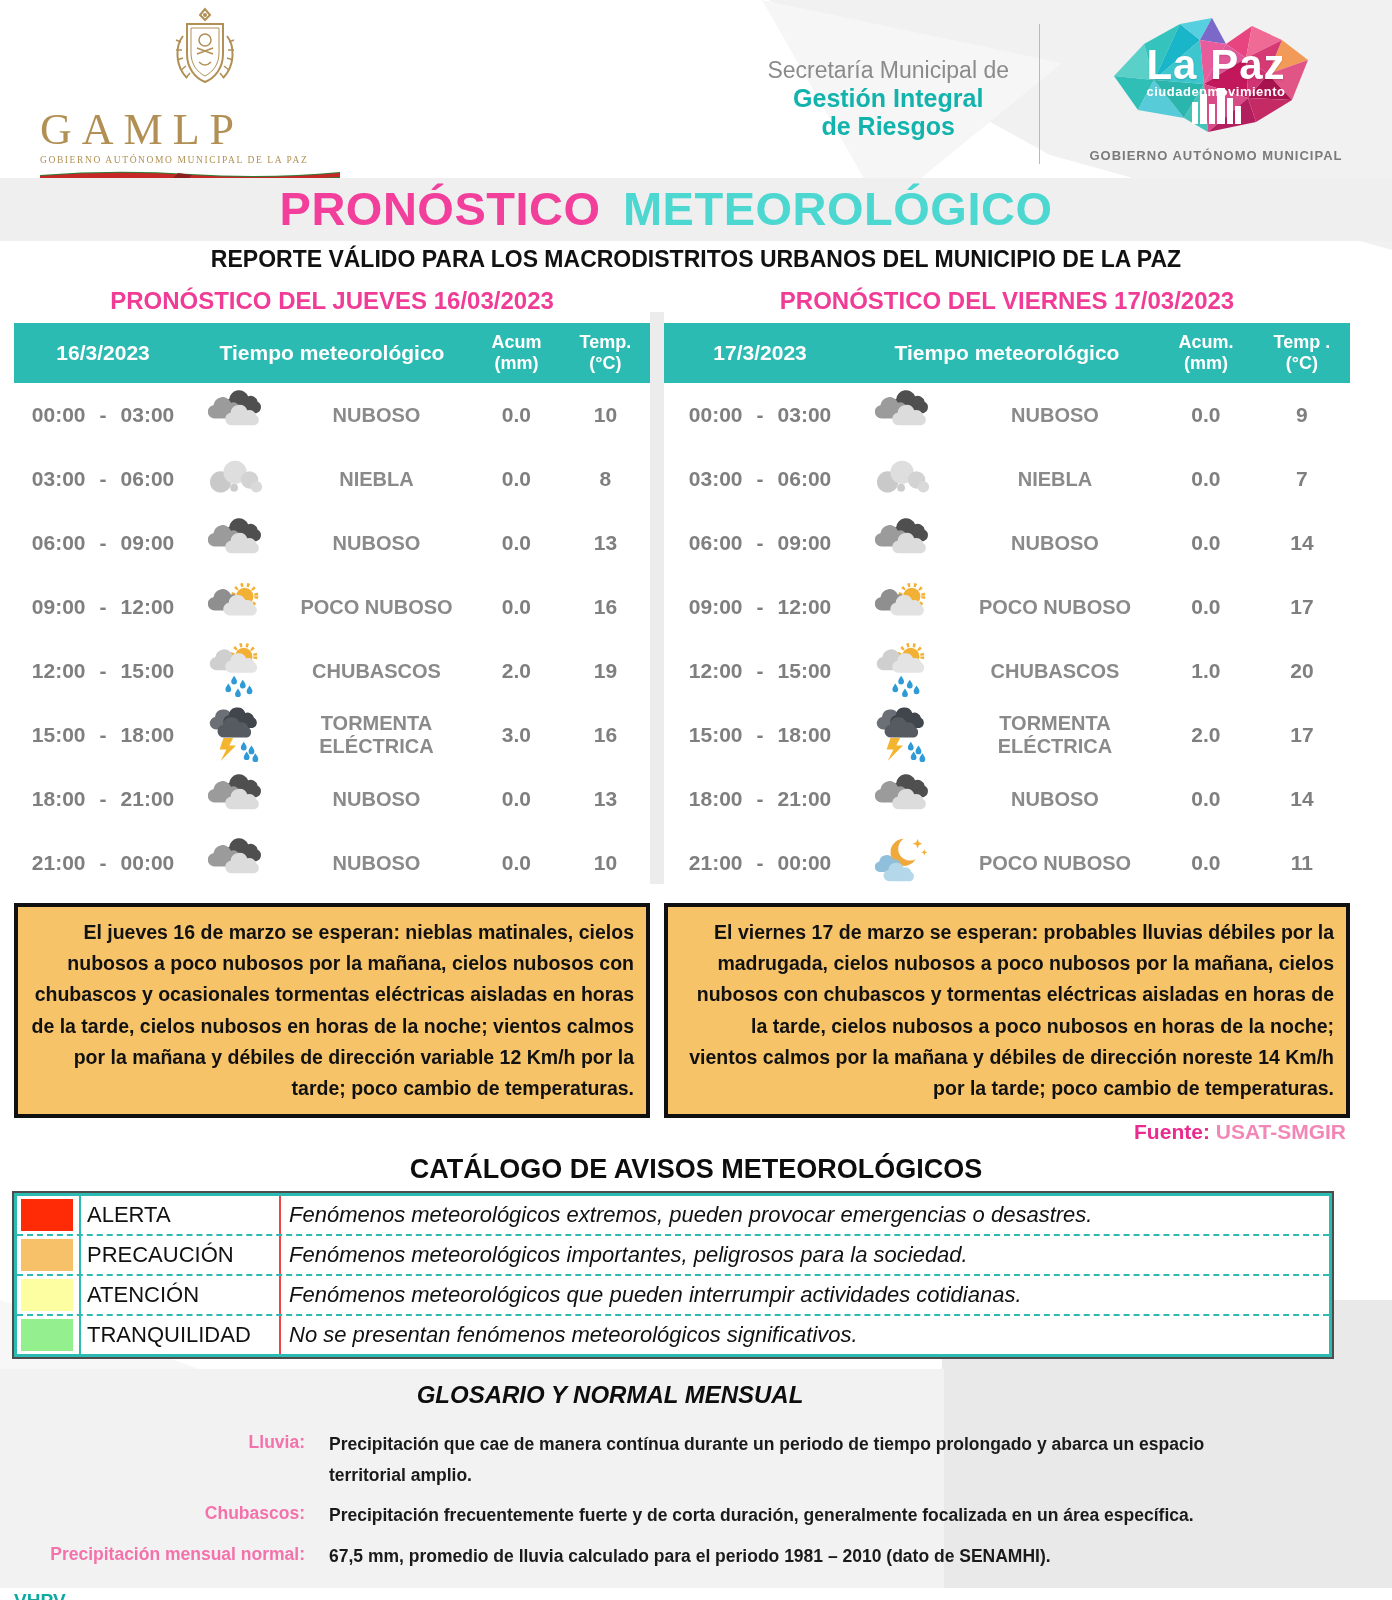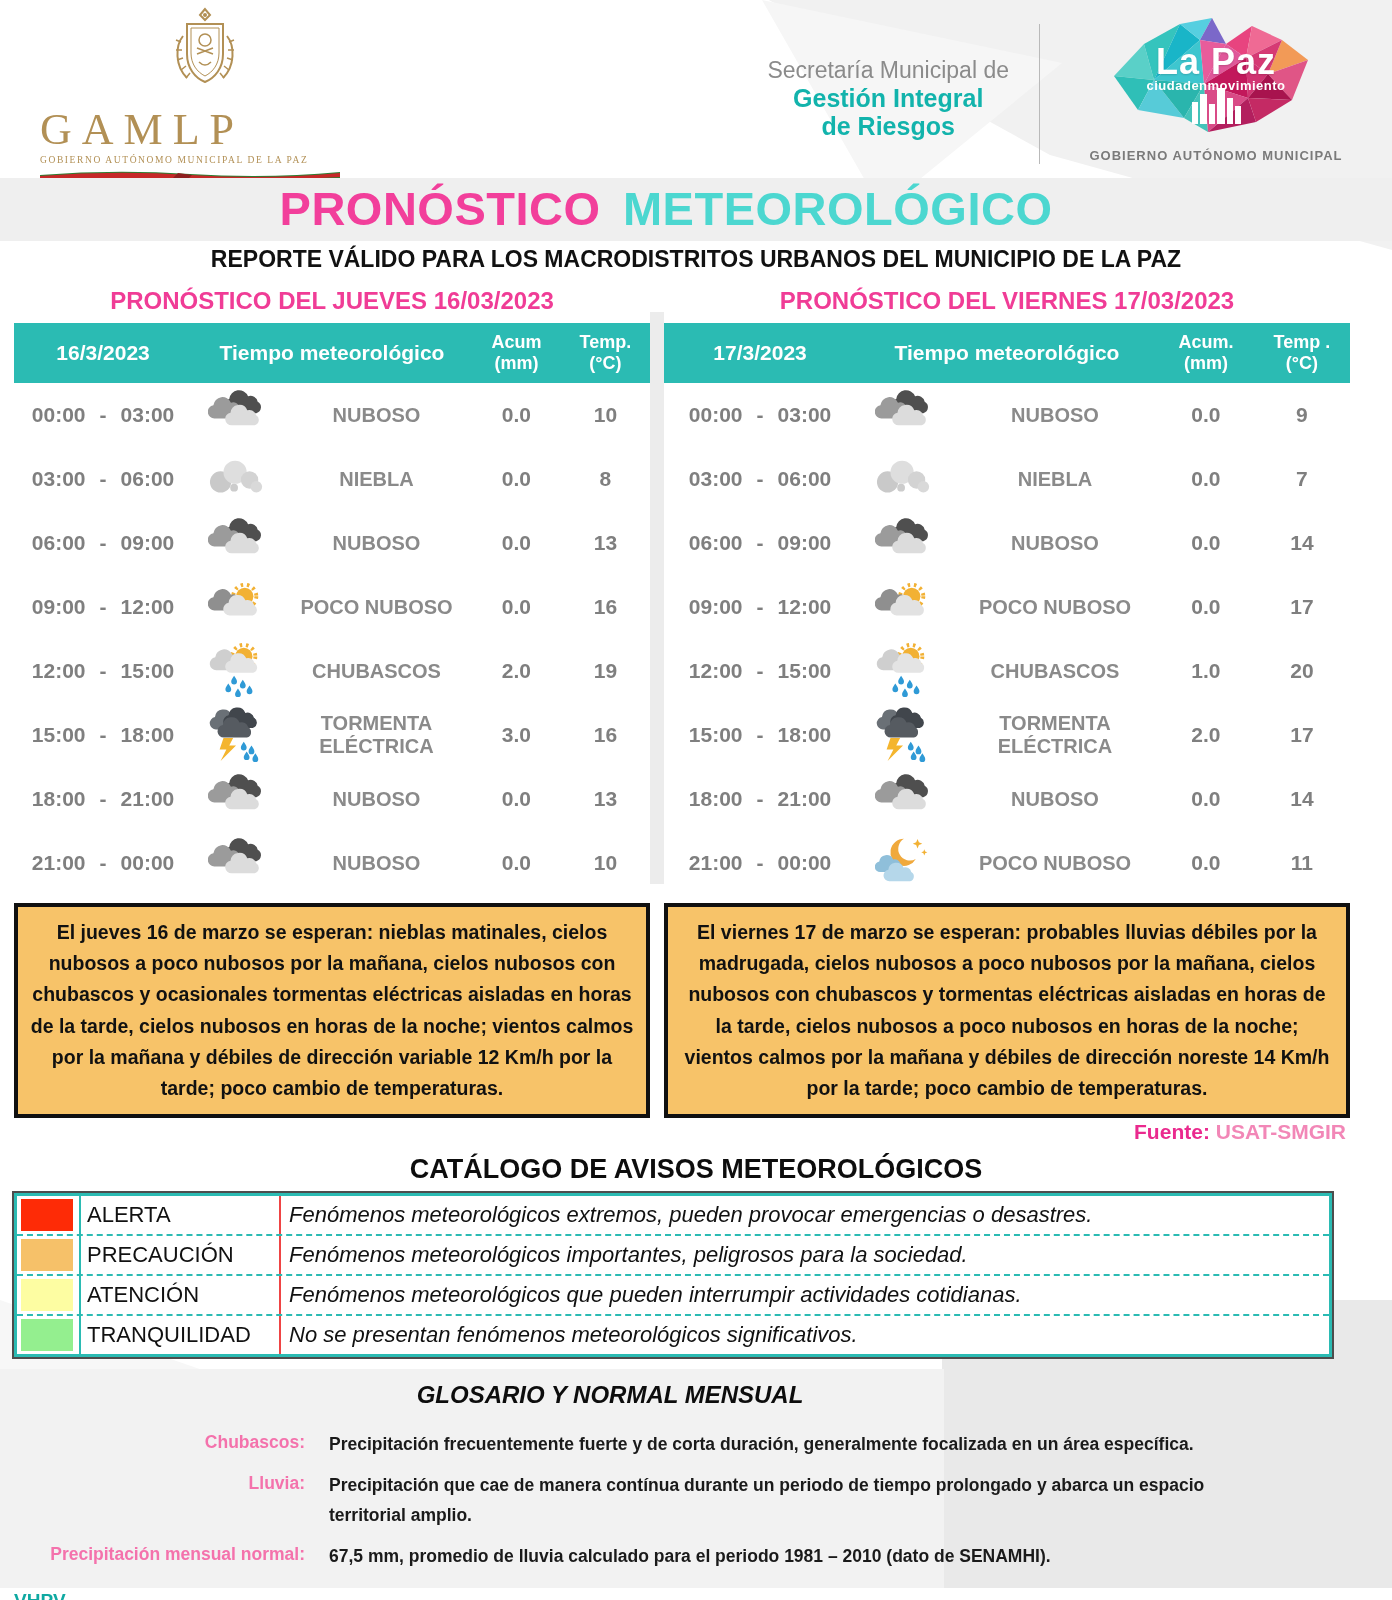--- a/index.html
+++ b/index.html
@@ -26,21 +26,21 @@
   .gamlp-acronym { font-family:"Liberation Serif", serif; font-size:44px; letter-spacing:10px; color:#b29055; line-height:1; margin-top:2px; }
   .gamlp-sub { font-family:"Liberation Serif", serif; font-size:9.5px; letter-spacing:1.6px; color:#b29055; margin-top:3px; white-space:nowrap; }
   .hdr-spacer { flex:1; }
   .secretaria { text-align:center; margin-top:52px; line-height:1.12; }
   .secretaria .l1 { font-size:23px; color:#8b8b8b; }
   .secretaria .l2, .secretaria .l3 { font-size:25px; font-weight:bold; color:#12b3ac; }
   .hdr-divider { width:1px; height:140px; background:#b9b9b9; margin:18px 26px 0 30px; }
   .lapaz { width:300px; text-align:center; margin-top:8px; position:relative; }
   .lapaz-shape { position:relative; width:240px; height:128px; margin:0 auto; }
   .lapaz-text { position:absolute; left:0; right:0; top:32px; text-align:center; }
-  .lapaz-name { font-size:36px; font-weight:bold; color:#fff; line-height:.9; text-shadow:0 1px 2px rgba(0,0,0,.15); letter-spacing:1px;}
+  .lapaz-name { font-size:42px; font-weight:bold; color:#fff; line-height:.9; text-shadow:0 1px 2px rgba(0,0,0,.15); letter-spacing:1px;}
   .lapaz-tag  { font-size:13px; font-weight:bold; color:#fff; letter-spacing:.5px; }
   .lapaz-sub { font-size:13px; font-weight:bold; color:#7a7a7a; letter-spacing:1px; margin-top:6px; }
 
   
   .title-band { position:relative; background:#efefef; text-align:center; padding:3px 60px 5px 0; z-index:2; }
   .title-band .t1 { color:#f23f9b; }
   .title-band .t2 { color:#4cd7d0; }
   .title-band span { font-size:47px; font-weight:800; letter-spacing:.5px; }
   .subtitle { text-align:center; font-size:23px; font-weight:bold; color:#111; padding:5px 0 2px; position:relative; z-index:2; }
 
@@ -53,21 +53,21 @@
              height:60px; align-items:center; text-align:center; font-weight:bold; }
   .wx-head .h-main { font-size:21px; }
   .wx-head .h-two { font-size:18px; line-height:1.15; }
   .wx-rows { background:#fff; }
   .wx-row { display:grid; grid-template-columns:28% 14% 30% 14% 14%; align-items:center; height:64px; }
   .wx-time { display:flex; justify-content:center; gap:14px; font-size:21px; font-weight:bold; color:#7f7f7f; }
   .wx-icon { text-align:center; line-height:0; }
   .wx-cond { text-align:center; font-size:20px; font-weight:bold; color:#8a8a8a; line-height:1.15; padding:0 4px; }
   .wx-num { text-align:center; font-size:21px; font-weight:bold; color:#7f7f7f; }
   .summary { margin-top:8px; background:#f7c369; border:4px solid #101010; padding:10px 12px;
-             font-size:19.5px; font-weight:bold; color:#111; text-align:center; line-height:1.6; }
+             font-size:19.5px; font-weight:bold; color:#111; text-align:right; line-height:1.6; }
   .fuente { text-align:right; padding:2px 46px 0 0; font-size:21px; font-weight:bold; position:relative; z-index:2;}
   .fuente .f-label { color:#ea2a8e; }
   .fuente .f-value { color:#f287b7; font-weight:bold; }
 
   
   .cat-heading { text-align:center; font-size:27px; font-weight:bold; color:#0d0d0d; padding:10px 0 8px; position:relative; z-index:2;}
   .catalog { width:1318px; margin:0 14px; border:3px solid #2bbbb3; outline:2px solid #4d4d4d; background:#fff; position:relative; z-index:2;}
   .cat-row { display:grid; grid-template-columns:64px 200px 1fr; align-items:stretch; }
   .cat-row + .cat-row { border-top:2px dashed #2bbbb3; }
   .cat-swatch-cell { padding:3px 6px 3px 4px; border-right:2px solid #2bbbb3; display:flex; align-items:center; }
@@ -531,26 +531,26 @@
       <div class="cat-level">TRANQUILIDAD</div>
       <div class="cat-desc">No se presentan fenómenos meteorológicos significativos.</div>
     </div>
   </div>
 
 <div class="gloss">
   <div class="gloss-shade"></div>
   <div class="gloss-heading">GLOSARIO Y NORMAL MENSUAL</div>
   <div id="gloss-entries">
       <div class="gloss-entry">
+        <div class="gloss-term">Lluvia:</div>
+        <div class="gloss-def">Precipitación que cae de manera contínua durante un periodo de tiempo prolongado y abarca un espacio territorial amplio.</div>
+      </div>
+      <div class="gloss-entry">
         <div class="gloss-term">Chubascos:</div>
         <div class="gloss-def">Precipitación frecuentemente fuerte y de corta duración, generalmente focalizada en un área específica.</div>
-      </div>
-      <div class="gloss-entry">
-        <div class="gloss-term">Lluvia:</div>
-        <div class="gloss-def">Precipitación que cae de manera contínua durante un periodo de tiempo prolongado y abarca un espacio territorial amplio.</div>
       </div>
       <div class="gloss-entry">
         <div class="gloss-term">Precipitación mensual normal:</div>
         <div class="gloss-def">67,5 mm, promedio de lluvia calculado para el periodo 1981 – 2010 (dato de SENAMHI).</div>
       </div>
     </div>
 </div>
 <div class="footer-initials">VHPV</div>
 
 </body></html>

